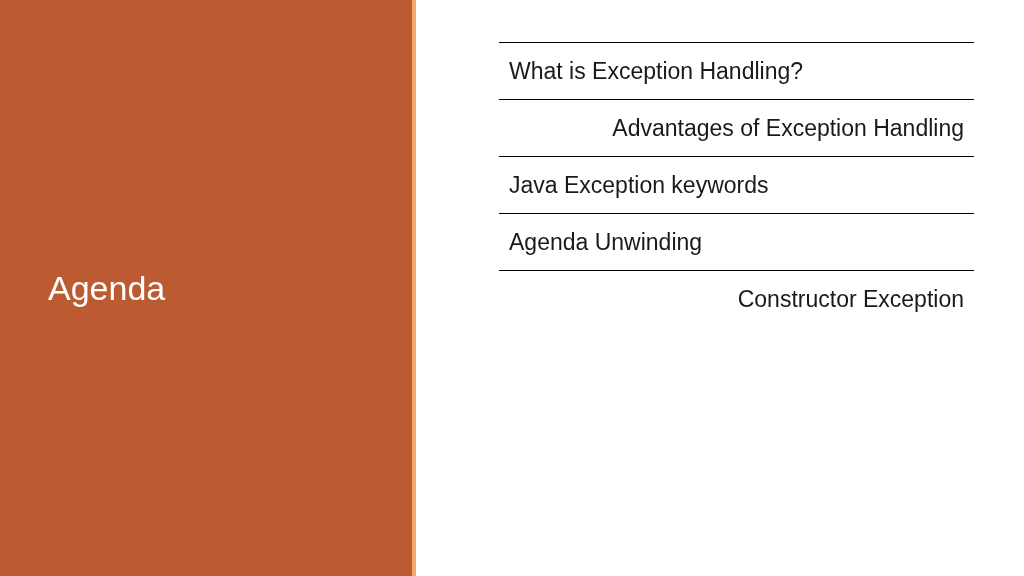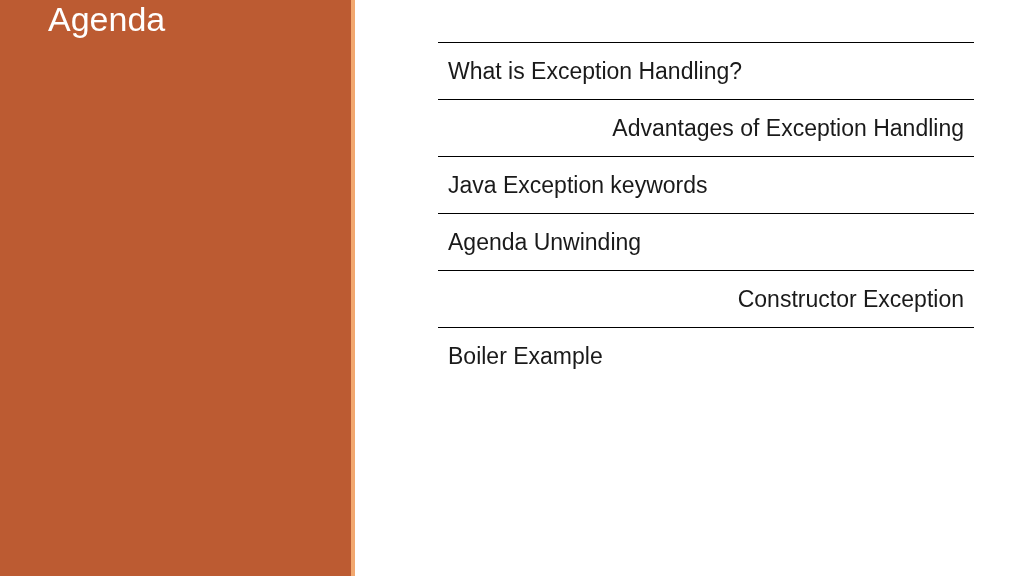--- a/index.html
+++ b/index.html
@@ -9,24 +9,25 @@
     }
     body {
       width: 1024px;
       height: 576px;
       font-family: 'Segoe UI Light', 'Segoe UI', Arial, sans-serif;
       display: flex;
       background: #ffffff;
       overflow: hidden;
     }
     .sidebar {
-      width: 355px;
+      width: 416px;
       height: 576px;
       background: #bc5b32;
       display: flex;
+      align-items: center;
       padding-left: 48px;
       position: relative;
     }
     .sidebar::after {
       content: "";
       position: absolute;
       right: 0;
       top: 0;
       width: 4px;
       height: 100%;
@@ -79,18 +80,15 @@
         </tr>
         <tr class="border-olive">
           <td>Java Exception keywords</td>
         </tr>
         <tr class="border-orange">
           <td>Agenda Unwinding</td>
         </tr>
         <tr class="border-ochre">
           <td>Constructor Exception</td>
         </tr>
-        <tr class="border-orange">
-          <td>Boiler Example</td>
-        </tr>
       </tbody>
   </table>
 </div>
 
 </body></html>

